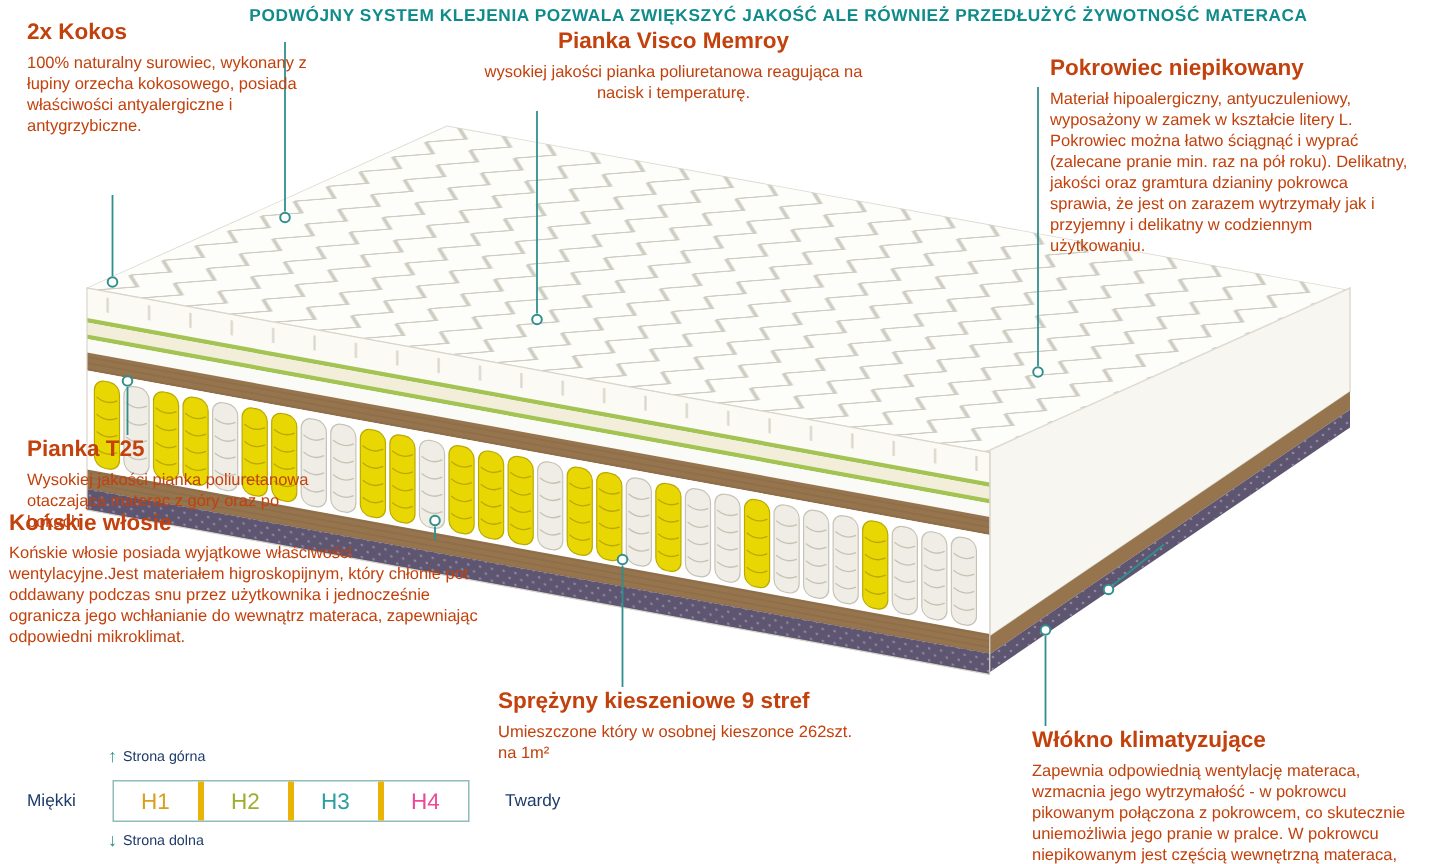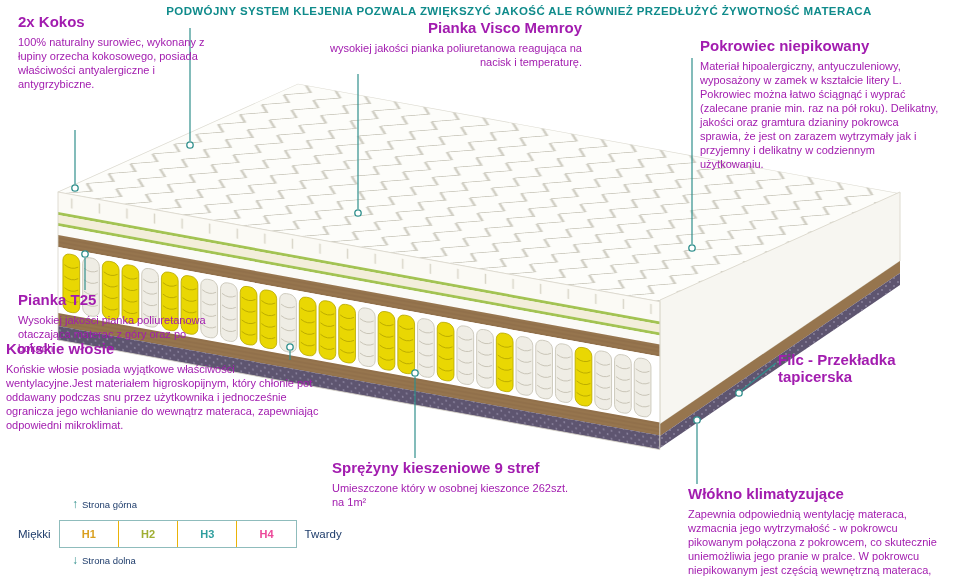--- a/index.html
+++ b/index.html
@@ -1,33 +1,33 @@
 <!DOCTYPE html>
 <html><head>
 <meta charset="utf-8">
 <style>
   html,body{margin:0;padding:0;background:#fff;}
   .stage{position:relative;width:960px;height:576px;background:#ffffff;overflow:hidden;
          font-family:"Liberation Sans",sans-serif;padding-left:48px;}
   .illustration{position:absolute;left:0;top:0;z-index:1;}
   .header-title{position:absolute;top:5px;left:70px;right:40px;z-index:3;text-align:center;
     font-size:11.5px;font-weight:bold;letter-spacing:.4px;color:#0f8b8b;}
-  .block{position:absolute;z-index:3;color:#a21caf;}
+  .block{position:absolute;z-index:3;color:#c2410c;}
   .block h3{margin:0 0 4px 0;font-size:15px;font-weight:bold;line-height:1.1;}
   .block p{margin:0;font-size:11px;line-height:1.28;}
   .block p + p{margin-top:8px;}
-  .center{text-align:right;}
+  .center{text-align:center;}
   .side-note{position:absolute;z-index:3;font-size:9.5px;color:#1e3c6b;display:flex;align-items:center;gap:4px;}
   .side-note .arrow{color:#2f8f8c;font-size:12px;font-weight:bold;line-height:1;}
-  .scale-row{position:absolute;left:18px;top:520px;z-index:3;display:flex;align-items:center;gap:8px;color:#1e3c6b;}
+  .scale-row{position:absolute;left:18px;top:520px;z-index:3;display:flex;align-items:center;gap:24px;color:#1e3c6b;}
   .scale-label{font-size:11.5px;}
   .scale-box{display:flex;width:236px;height:26px;border:1px solid #8fbcbc;background:#fff;}
   .scale-box .cell{flex:1;display:flex;align-items:center;justify-content:center;
-    font-size:11px;font-weight:bold;}
-  .scale-box .cell + .cell{border-left:1px solid #eab308;}
+    font-size:15px;font-weight:normal;}
+  .scale-box .cell + .cell{border-left:4px solid #eab308;}
 </style>
 </head>
 <body>
 
 <div class="stage">
 
   <svg class="illustration" width="960" height="576" viewBox="0 0 960 576">
     <defs>
       <pattern id="zig" width="30" height="24" patternUnits="userSpaceOnUse">
         <path d="M7,0 L23,12 L7,24" fill="none" stroke="#cfcdc2" stroke-width="2"></path>
@@ -286,21 +286,20 @@
     <h3>Pianka T25</h3>
     <p>Wysokiej jakości pianka poliuretanowa otaczająca materac z góry oraz po bokach</p>
   </div>
 
   <div class="block" style="left:6px;top:341px;width:315px;">
     <h3>Końskie włosie</h3>
     <p>Końskie włosie posiada wyjątkowe właściwości wentylacyjne.Jest materiałem higroskopijnym, który chłonie pot oddawany podczas snu przez użytkownika i jednocześnie ogranicza jego wchłanianie do wewnątrz materaca, zapewniając odpowiedni mikroklimat.</p>
   </div>
 
   <div class="block" style="left:778px;top:352px;width:178px;">
-    <h3>Filc - Przekładka tapicerska</h3>
   </div>
 
   <div class="block" style="left:688px;top:486px;width:256px;">
     <h3>Włókno klimatyzujące</h3>
     <p>Zapewnia odpowiednią wentylację materaca, wzmacnia jego wytrzymałość - w pokrowcu pikowanym połączona z pokrowcem, co skutecznie uniemożliwia jego pranie w pralce. W pokrowcu niepikowanym jest częścią wewnętrzną materaca, co pozwala na pranie pokrowca w pralce.</p>
   </div>
 
   <div class="block" style="left:332px;top:460px;width:238px;">
     <h3>Sprężyny kieszeniowe 9 stref</h3>
     <p>Umieszczone który w osobnej kieszonce 262szt. na 1m²</p>

